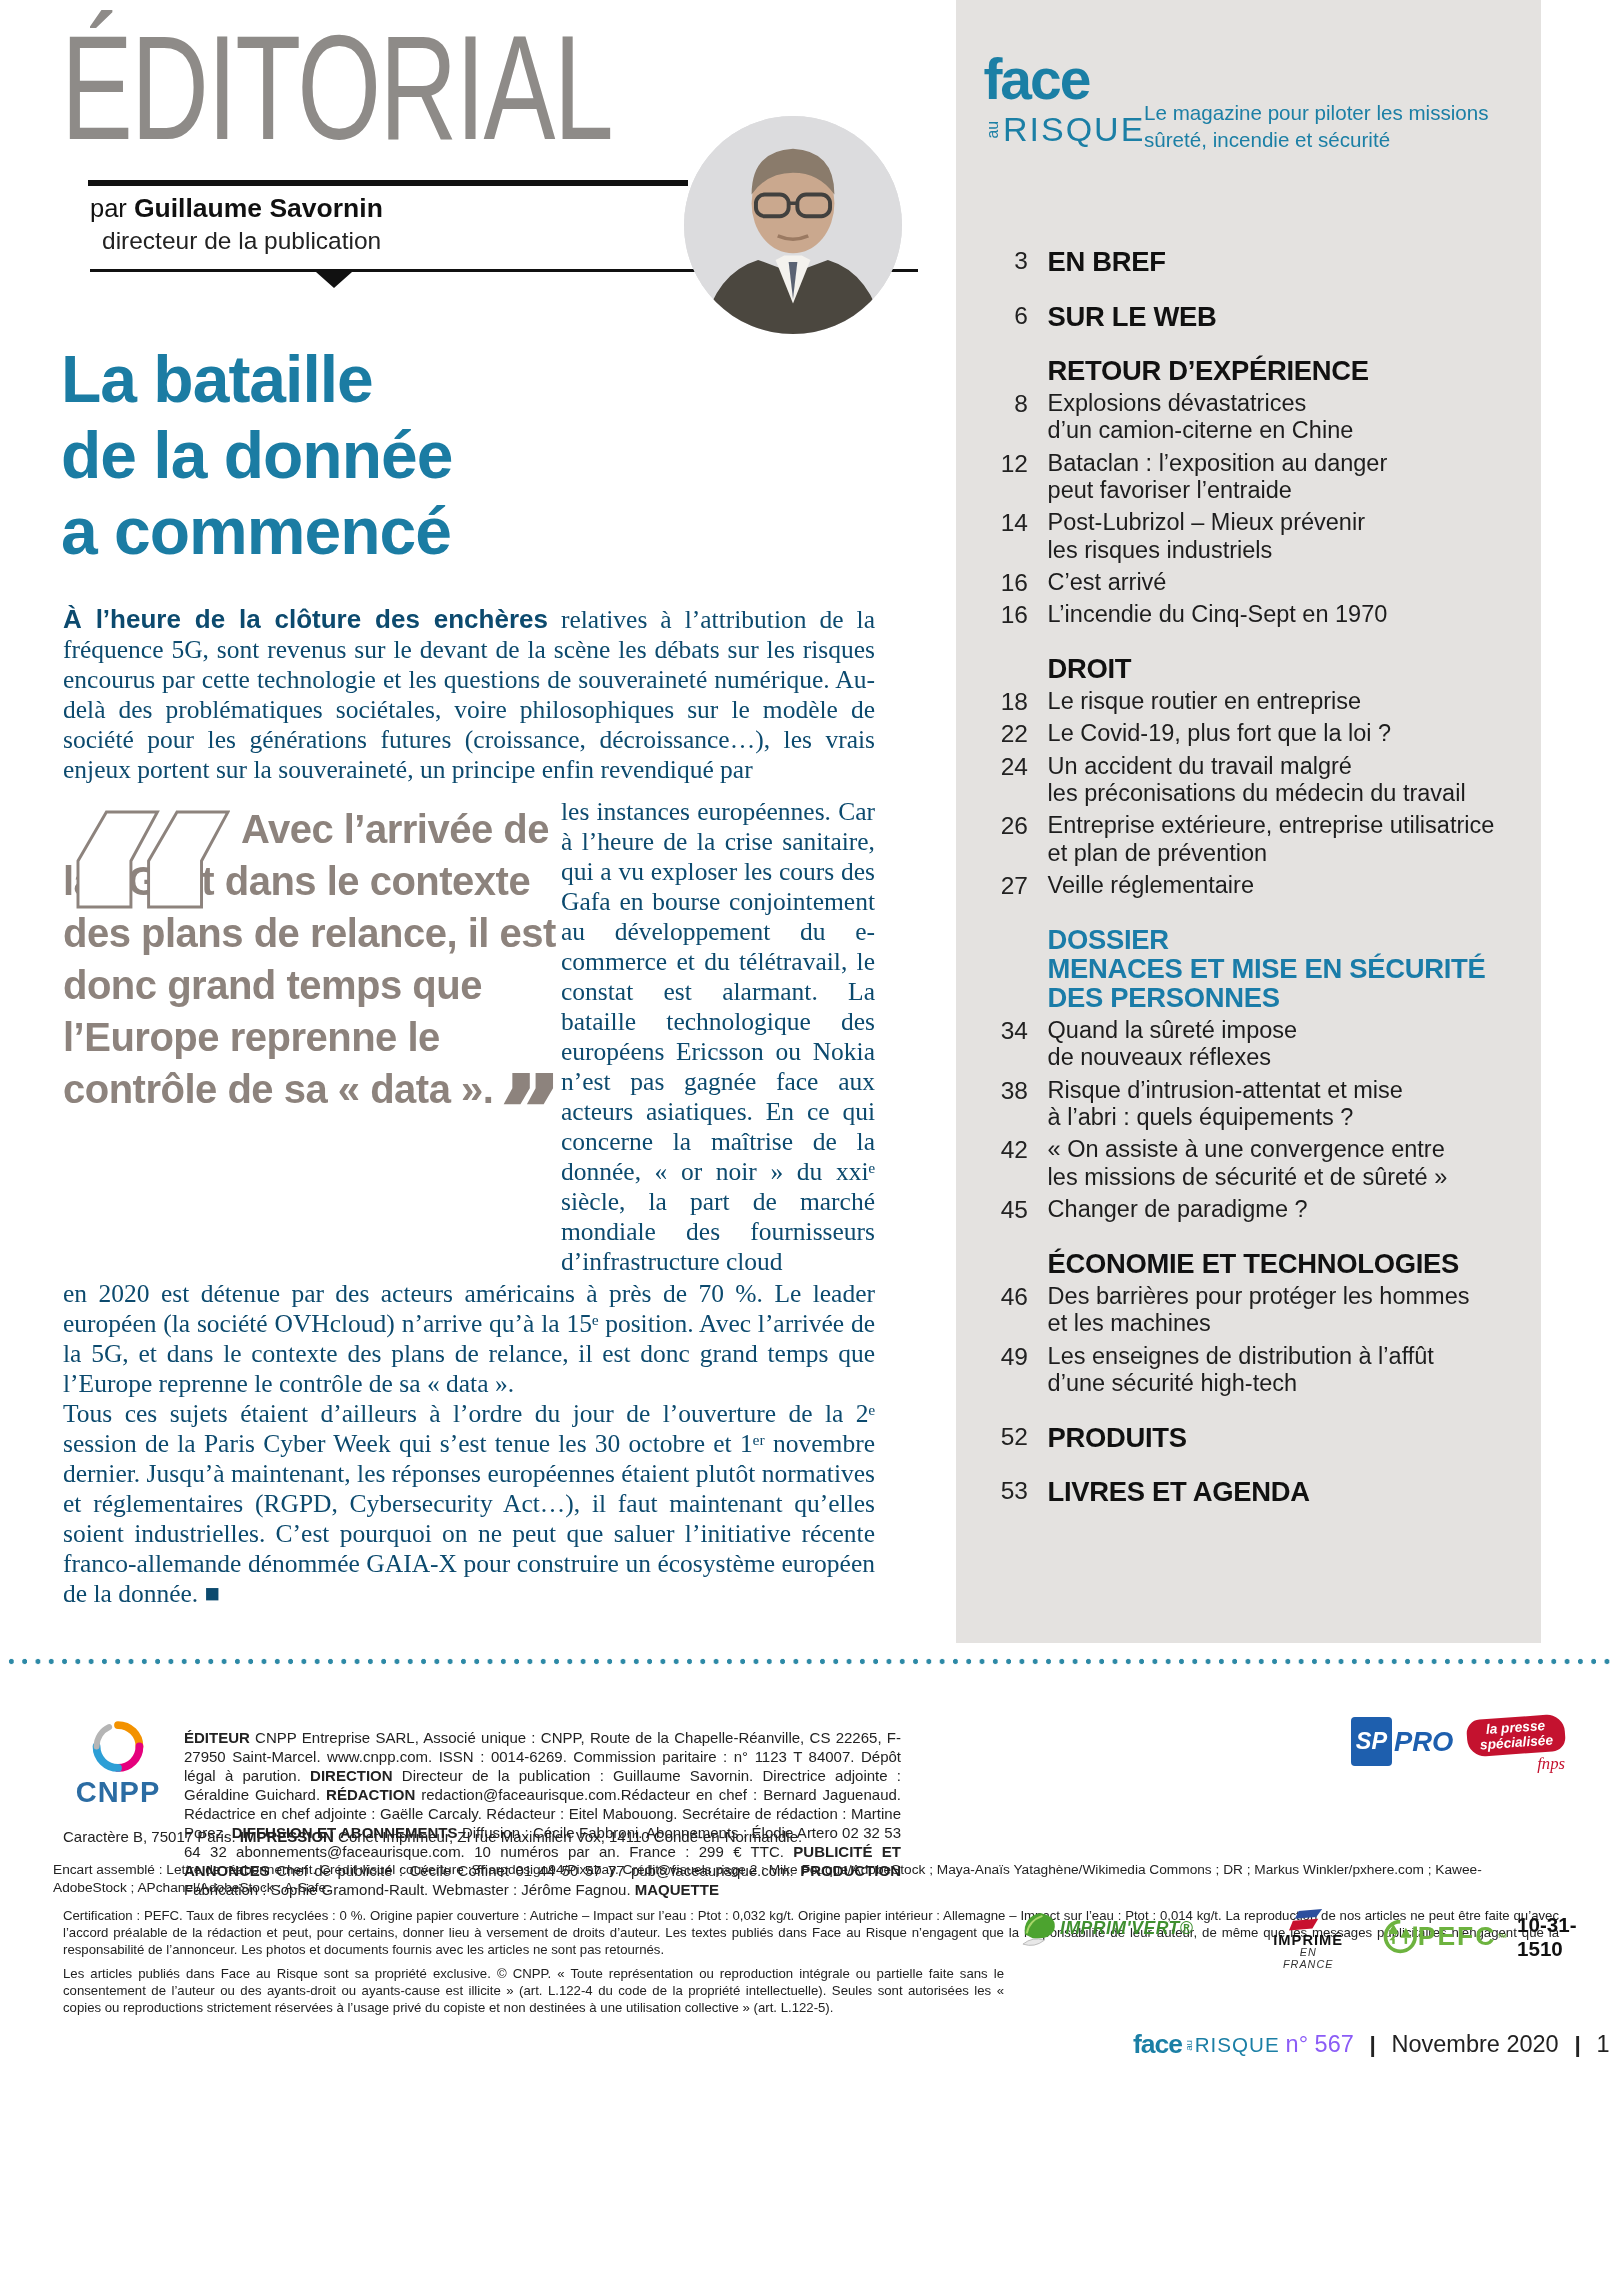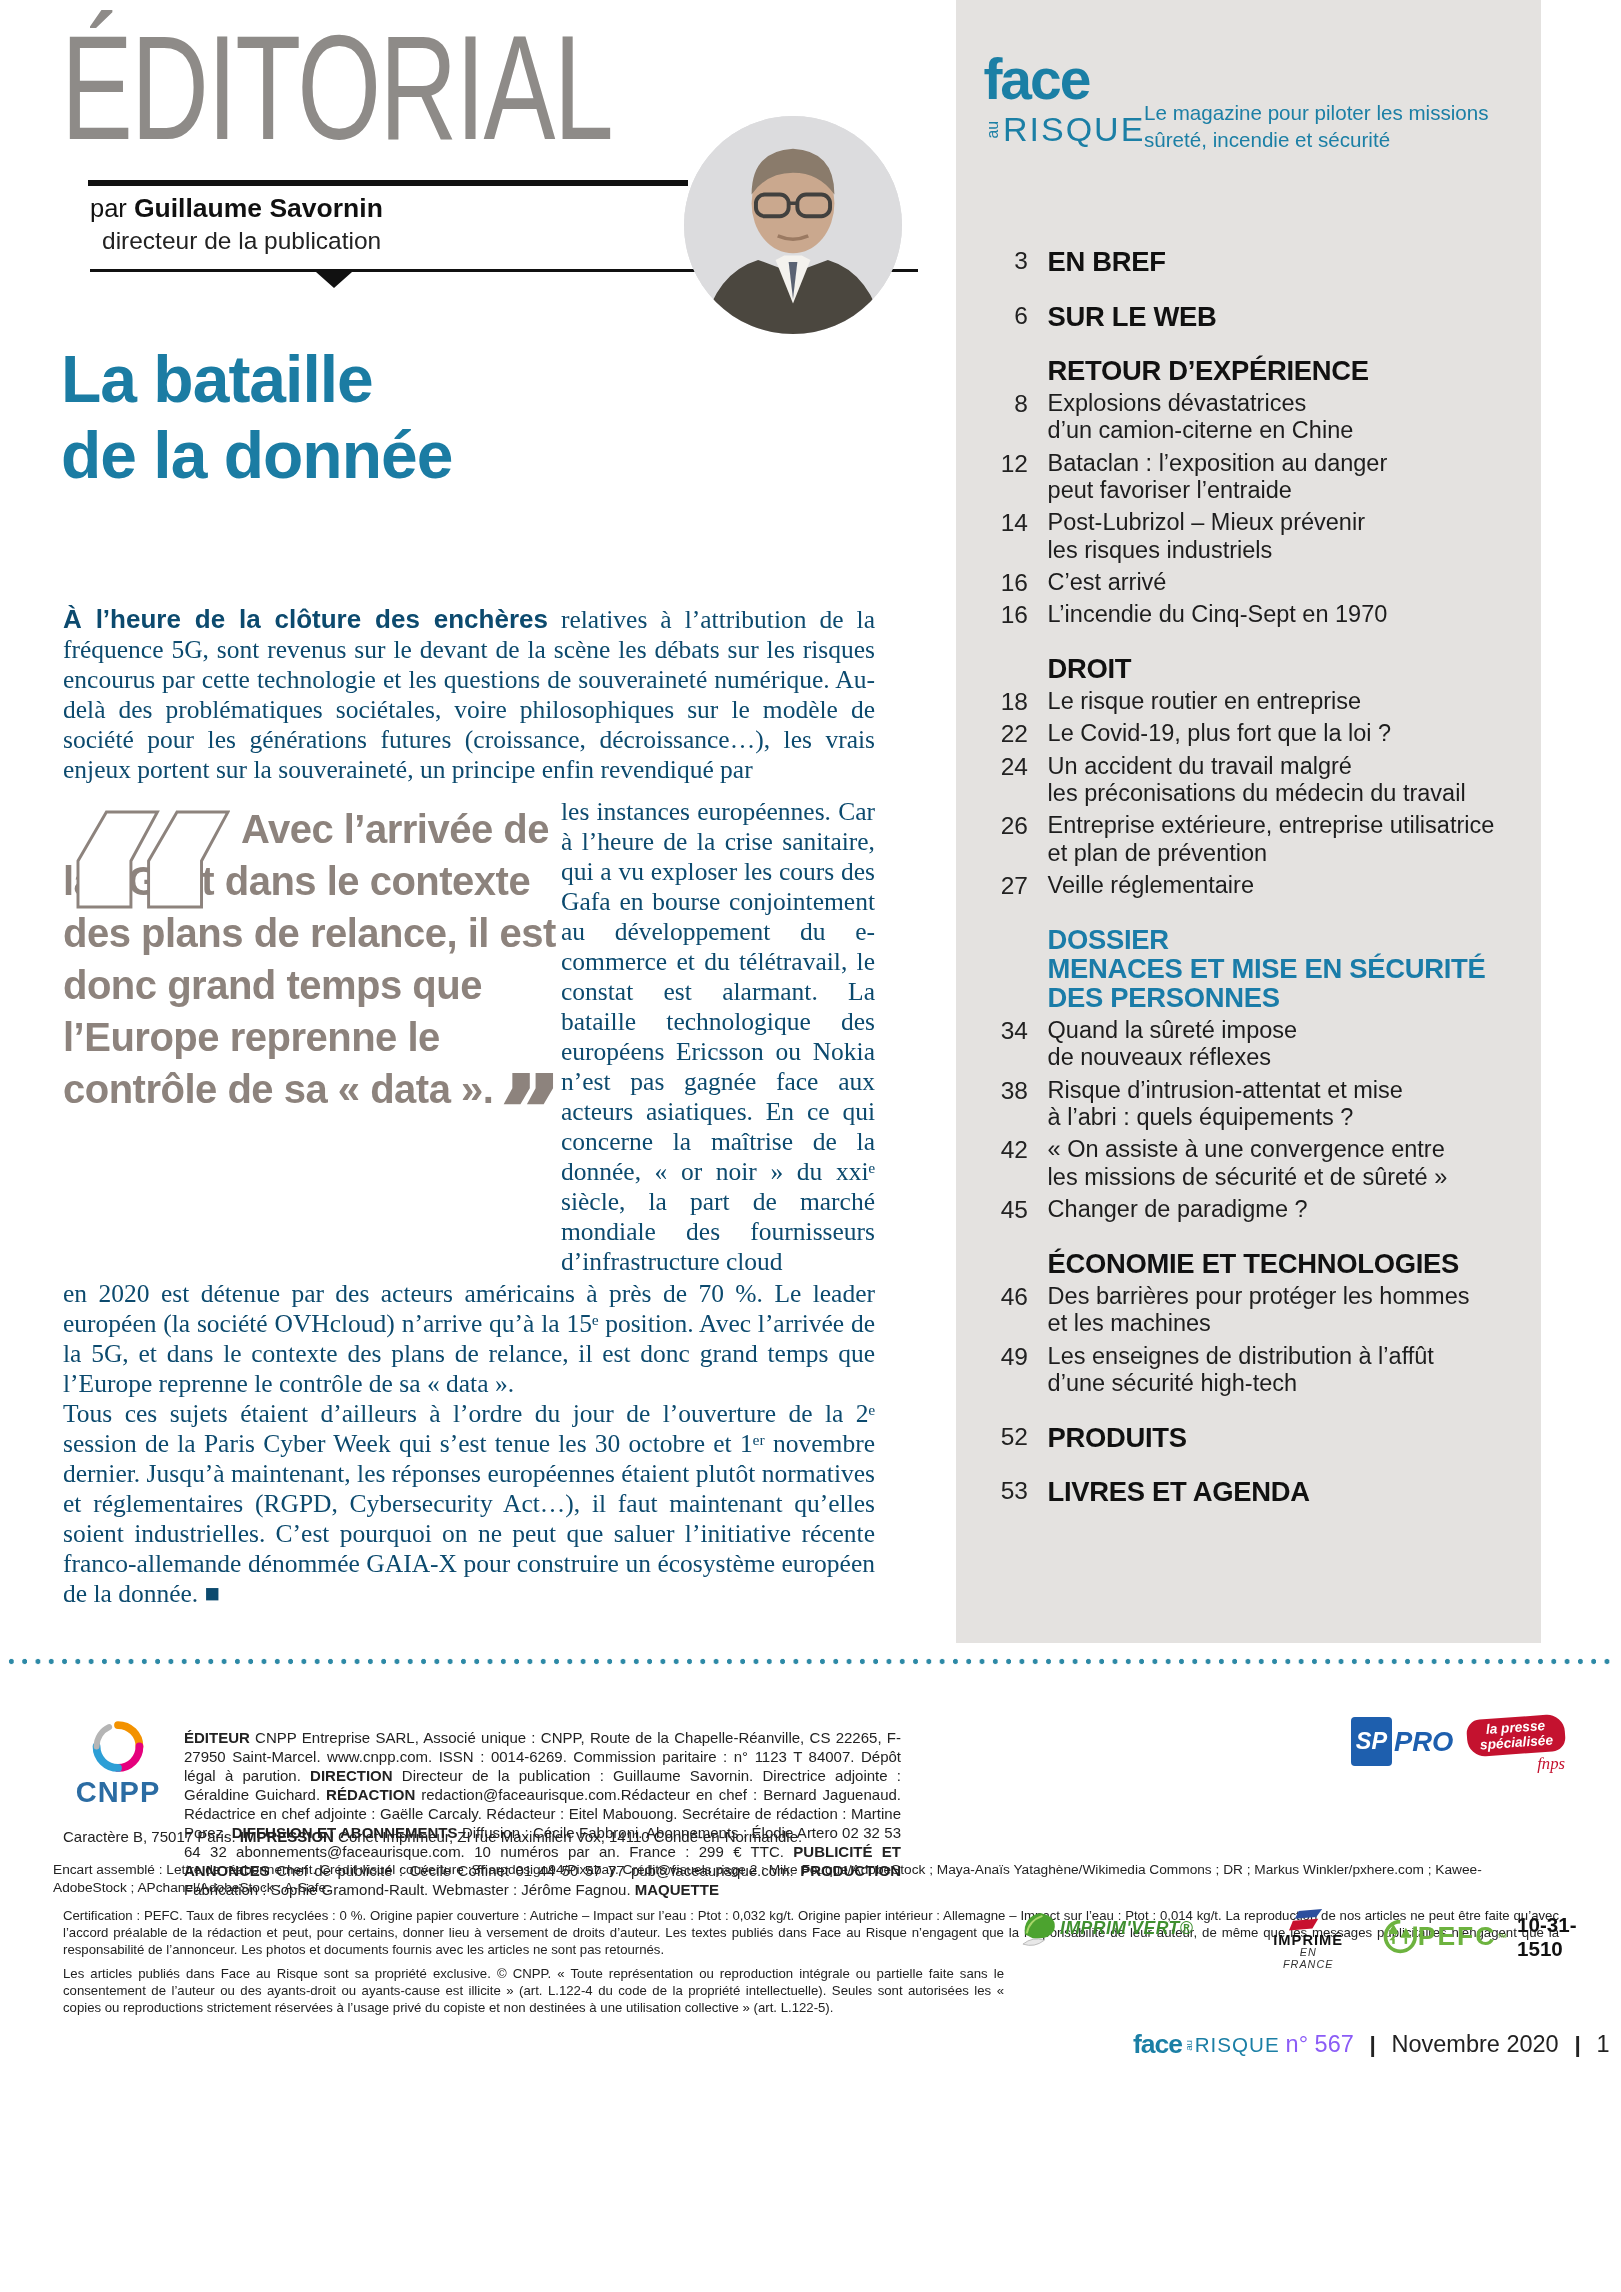--- a/index.html
+++ b/index.html
@@ -134,20 +134,21 @@
       <rect x="33" y="36" width="15" height="10" rx="4" fill="none" stroke="#41403e" stroke-width="1.8"></rect>
       <rect x="52" y="36" width="15" height="10" rx="4" fill="none" stroke="#41403e" stroke-width="1.8"></rect>
       <line x1="48" y1="40" x2="52" y2="40" stroke="#41403e" stroke-width="1.6"></line>
       <path d="M43 55 Q50 58 57 55" fill="none" stroke="#9b7a62" stroke-width="1.6"></path>
     </svg>
   </div>
 
   <div class="article-title">
     <div>La bataille</div>
     <div>de la donnée</div>
+    <div>a commencé</div>
   </div>
 
   <div class="article">
     <p class="p-body"><span class="lead-bold">À l’heure de la clôture des enchères</span><span> relatives à l’attribution de la fréquence 5G, sont revenus sur le devant de la scène les débats sur les risques encourus par cette technologie et les questions de souveraineté numérique. Au-delà des problématiques sociétales, voire philosophiques sur le modèle de société pour les générations futures (croissance, décroissance…), les vrais enjeux portent sur la souveraineté, un principe enfin revendiqué par</span></p>
 
     <div class="quote-row">
       <div class="pull-quote">
         <svg class="open-quote-svg" width="155" height="100" viewBox="0 0 158 102">
           <polygon points="32,2 84,2 57,52 57,99 3,99 3,52" fill="#ffffff" stroke="#8d837d" stroke-width="3"></polygon>
           <polygon points="104,2 156,2 129,52 129,99 75,99 75,52" fill="#ffffff" stroke="#8d837d" stroke-width="3"></polygon>

